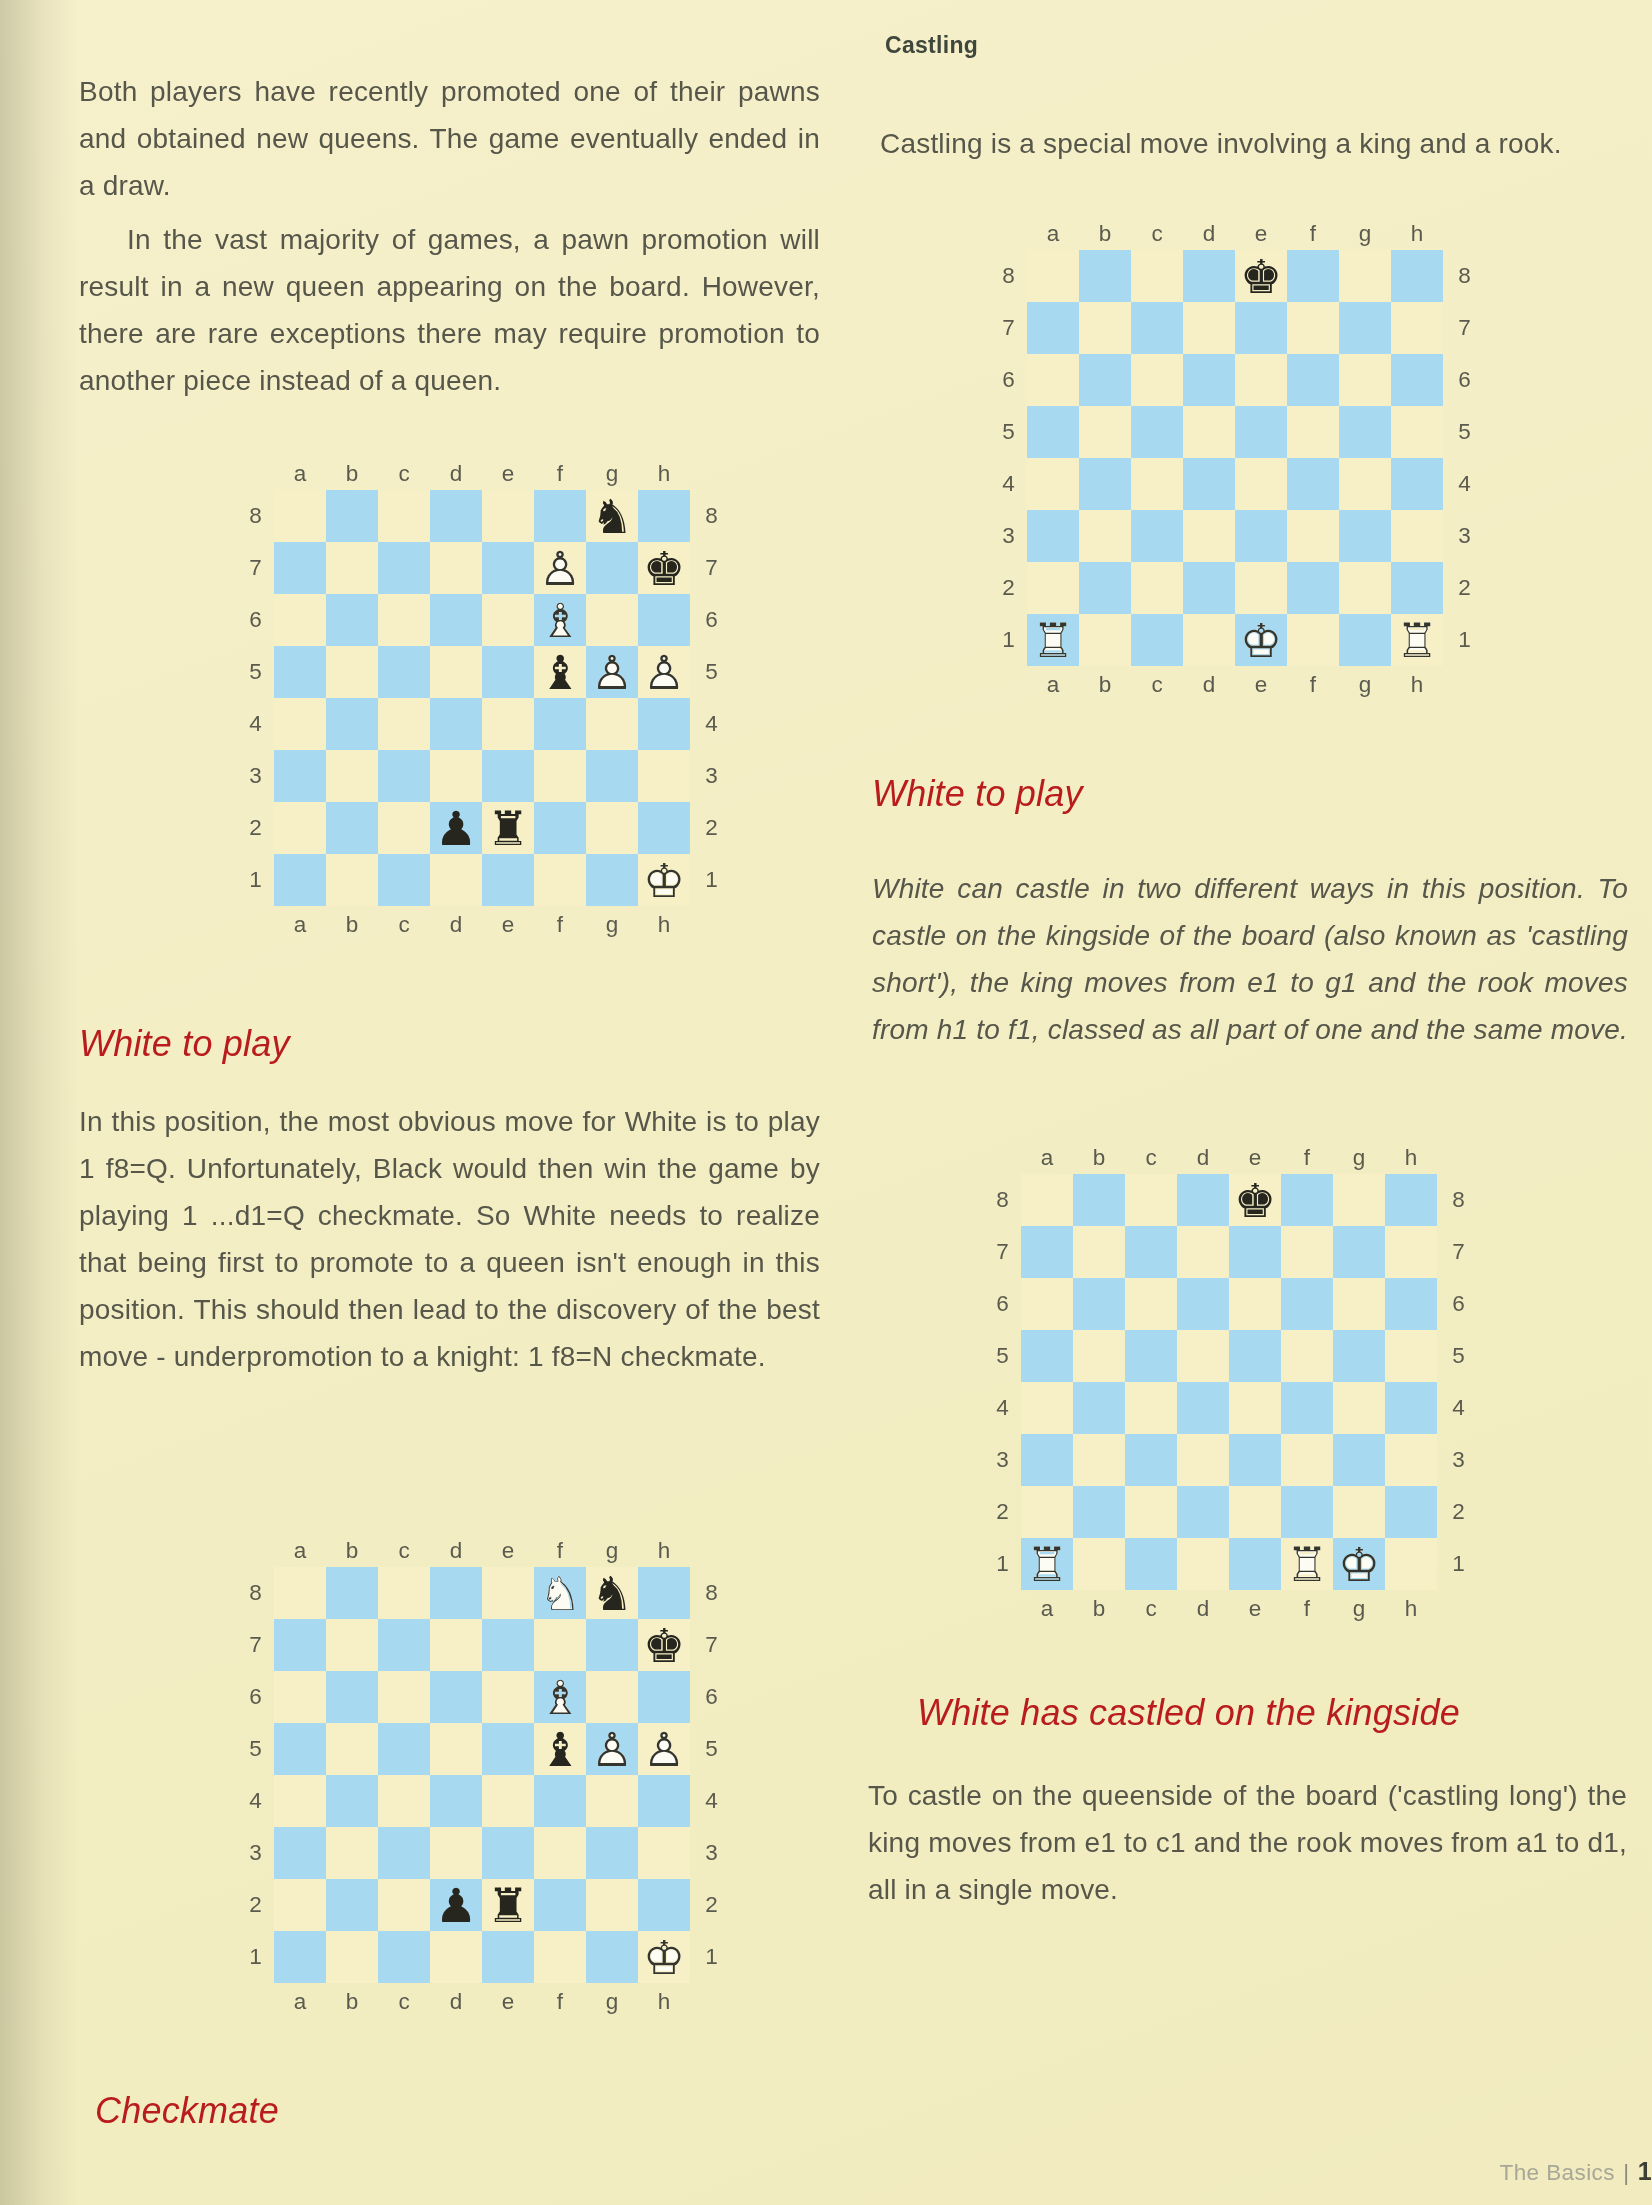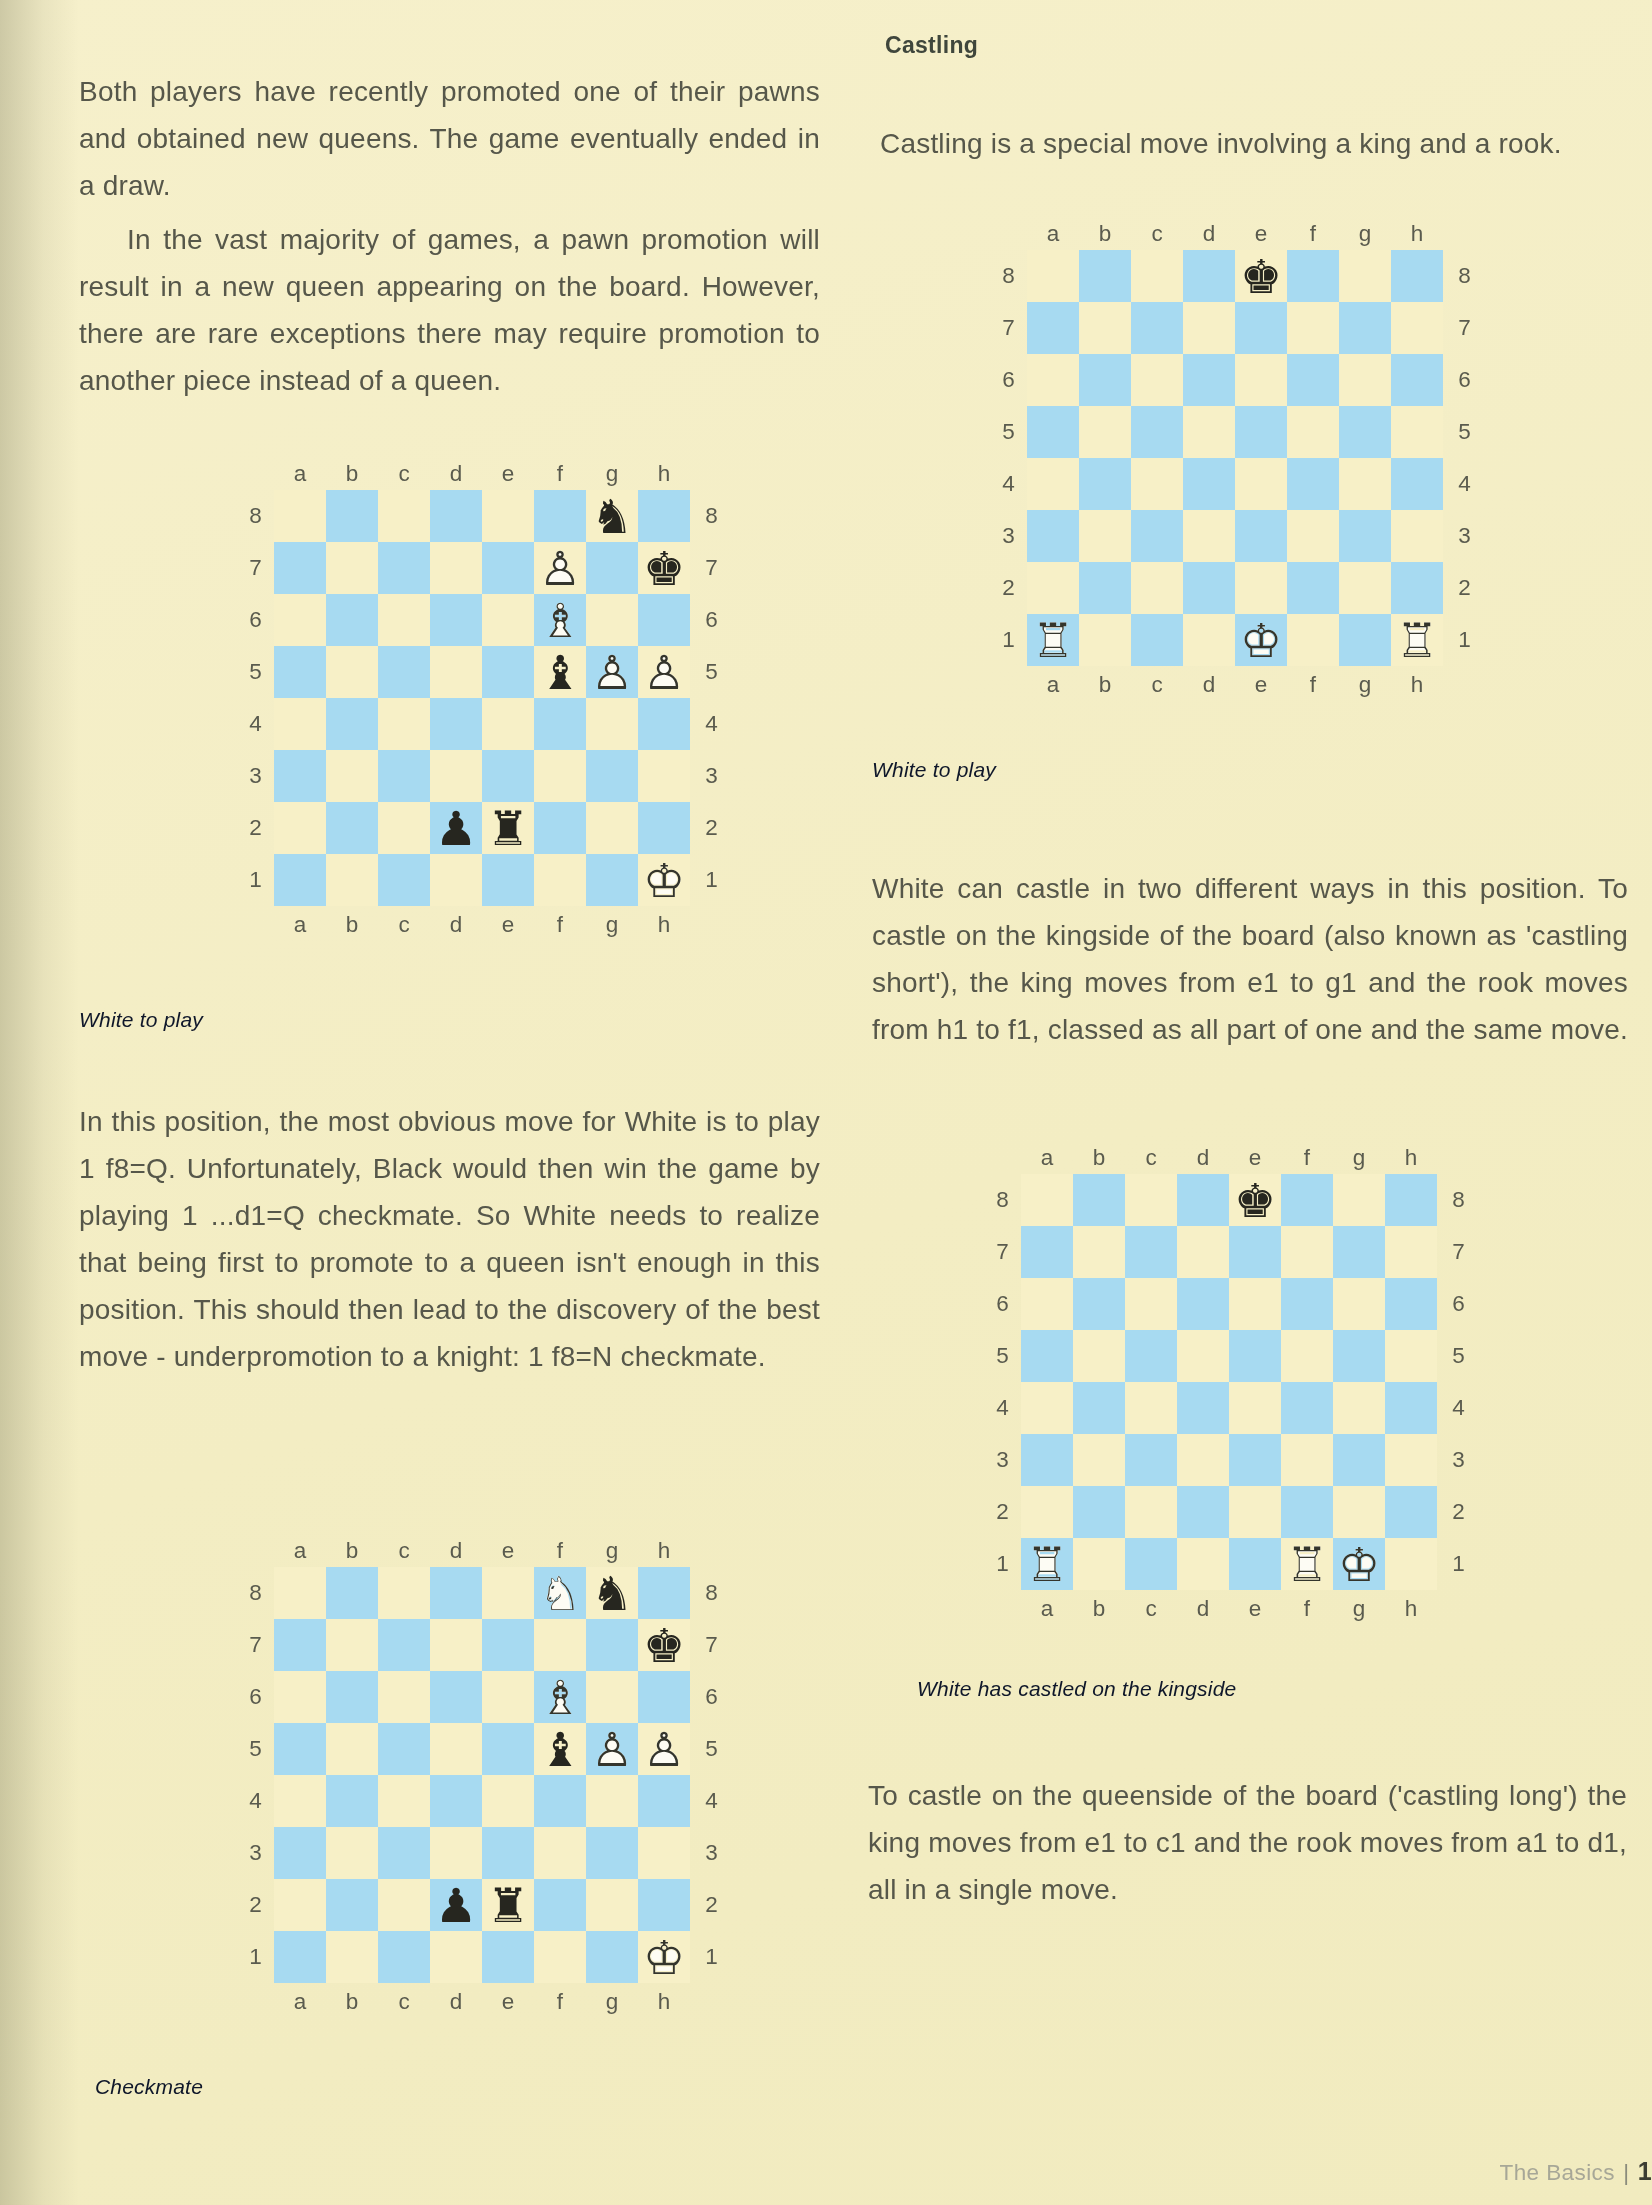--- a/index.html
+++ b/index.html
@@ -10,21 +10,21 @@
   }
   #page{position:absolute;inset:0;}
   
   #page::before{
     content:"";position:absolute;left:0;top:0;bottom:0;width:79px;z-index:6;
     background:linear-gradient(to right,rgba(118,118,86,.32),rgba(118,118,86,.10) 55%,rgba(118,118,86,0));
     pointer-events:none;
   }
   .para{position:absolute;font-size:28px;line-height:47px;text-align:justify;letter-spacing:0.2px;color:#56574a;}
   .indent{text-indent:48px;}
-  .caption{position:absolute;font-size:21px;font-style:italic;color:#0f172a;letter-spacing:0.2px;}
+  .caption{position:absolute;font-size:36px;font-style:italic;color:#b91c1c;letter-spacing:0.2px;}
   .heading{position:absolute;font-size:23px;font-weight:bold;color:#3f463c;letter-spacing:0.3px;margin:0;}
 
   .diagram{position:absolute;display:grid;grid-template-columns:37px 419px 37px;grid-template-rows:32px 419px 32px;}
   .file-row{grid-column:2;display:grid;grid-template-columns:repeat(8,52px);}
   .file-row.top{grid-row:1;}
   .file-row.bottom{grid-row:3;}
   .file-row span{justify-self:center;align-self:center;font-size:22.5px;color:#5a5b4e;}
   .rank-col{grid-row:2;display:grid;grid-template-rows:repeat(8,52px);}
   .rank-col.left{grid-column:1;}
   .rank-col.right{grid-column:3;}
@@ -45,21 +45,21 @@
   #diagram-0{left:237px;top:458px;}
   #cap-0{left:79px;top:987px;}
   #p-left-3{left:79px;top:1070px;width:741px;}
   #diagram-1{left:237px;top:1535px;}
   #cap-1{left:95px;top:2054px;}
 
   #r-heading{left:885px;top:32px;}
   #p-right-1{left:880px;top:92px;width:749px;}
   #diagram-2{left:990px;top:218px;}
   #cap-2{left:872px;top:737px;}
-  #p-right-2{left:872px;top:837px;width:756px;}
+  #p-right-2{left:872px;top:837px;width:756px;font-style:italic;}
   #diagram-3{left:984px;top:1142px;}
   #cap-3{left:917px;top:1656px;}
   #p-right-3{left:868px;top:1744px;width:759px;}
 
   .footer{position:absolute;top:2157px;right:-13.3px;font-size:22.5px;color:#a7a797;white-space:nowrap;letter-spacing:0.4px;}
   .footer .sep{margin:0 8.3px;color:#8b8c7c;}
   .footer .num{font-weight:bold;font-size:25px;color:#3c3d33;}
 </style>
 </head>
 <body>

